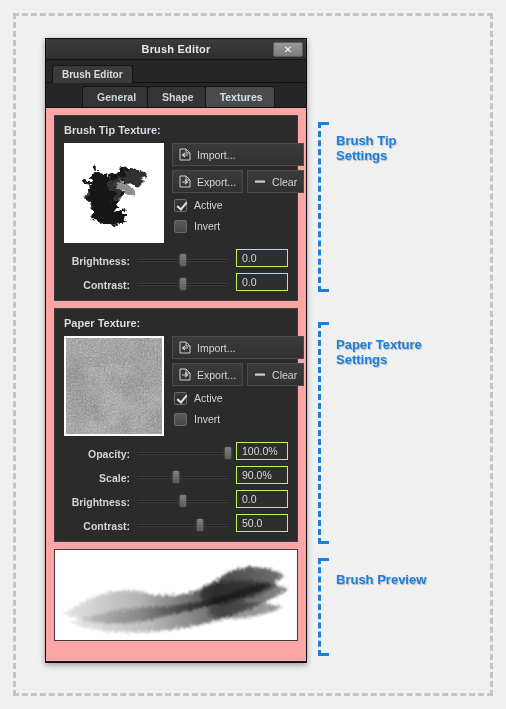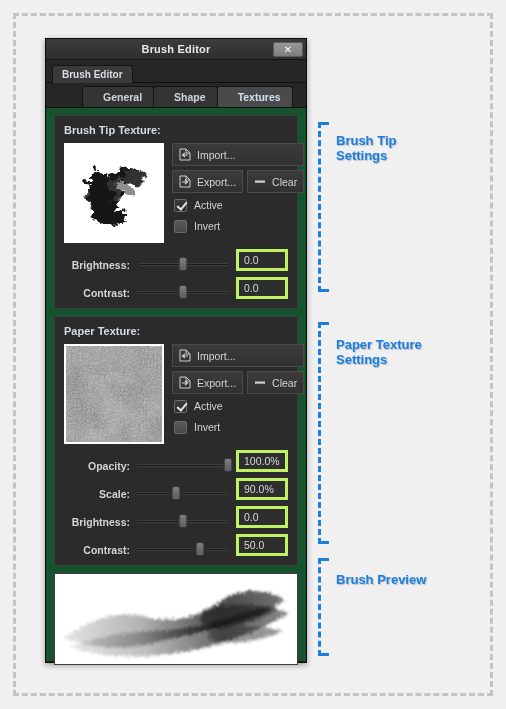--- a/index.html
+++ b/index.html
@@ -75,33 +75,33 @@
     background: #262626;
     height: 25px;
     padding-left: 36px;
     display: flex; align-items: flex-end;
     border-bottom: 1px solid #111;
   }
   .tab-inner {
     background: #343434;
     border: 1px solid #141414; border-bottom: none;
     border-radius: 3px 3px 0 0;
-    padding: 4px 11px 4px 20px;
+    padding: 4px 11px 4px 14px;
     font-size: 10.5px; font-weight: bold;
     color: #cfd6de;
     margin-right: -1px;
     cursor: pointer;
   }
   .tab-inner.active {
     background: #4a4a4a;
     color: #cfe0f2;
   }
 
   .panel-body {
-    background: #14532d;
+    background: #fca5a5;
     padding: 7px 8px 8px 8px;
     height: calc(100% - 70px);
   }
   .group {
     border: 1px solid #3d3d3d;
     background: #2b2b2b;
     padding: 8px 9px 9px 9px;
     margin-bottom: 7px;
   }
   .group-title {
@@ -172,21 +172,21 @@
   }
   .sthumb {
     position: absolute; top: 0px;
     width: 9px; height: 14px;
     background: linear-gradient(to bottom,#7e7e7e,#5d5d5d);
     border: 1px solid #3a3a3a; border-radius: 3px;
     transform: translateX(-50%);
   }
   .sval {
     flex: 0 0 auto;
-    background: #2e2e2e; border: 3px solid #bef264;
+    background: #2e2e2e; border: 1px solid #bef264;
     color: #d8d8d8; font-size: 10.5px;
     padding: 2px 5px;
     min-width: 52px;
   }
   .select-row { display: flex; align-items: center; gap: 7px; margin-top: 6px; }
   .select {
     flex: 1; position: relative;
     background: #2e2e2e; border: 1px solid #4d4d4d;
     color: #cccccc; font-size: 10.5px;
     padding: 3px 18px 3px 6px;

